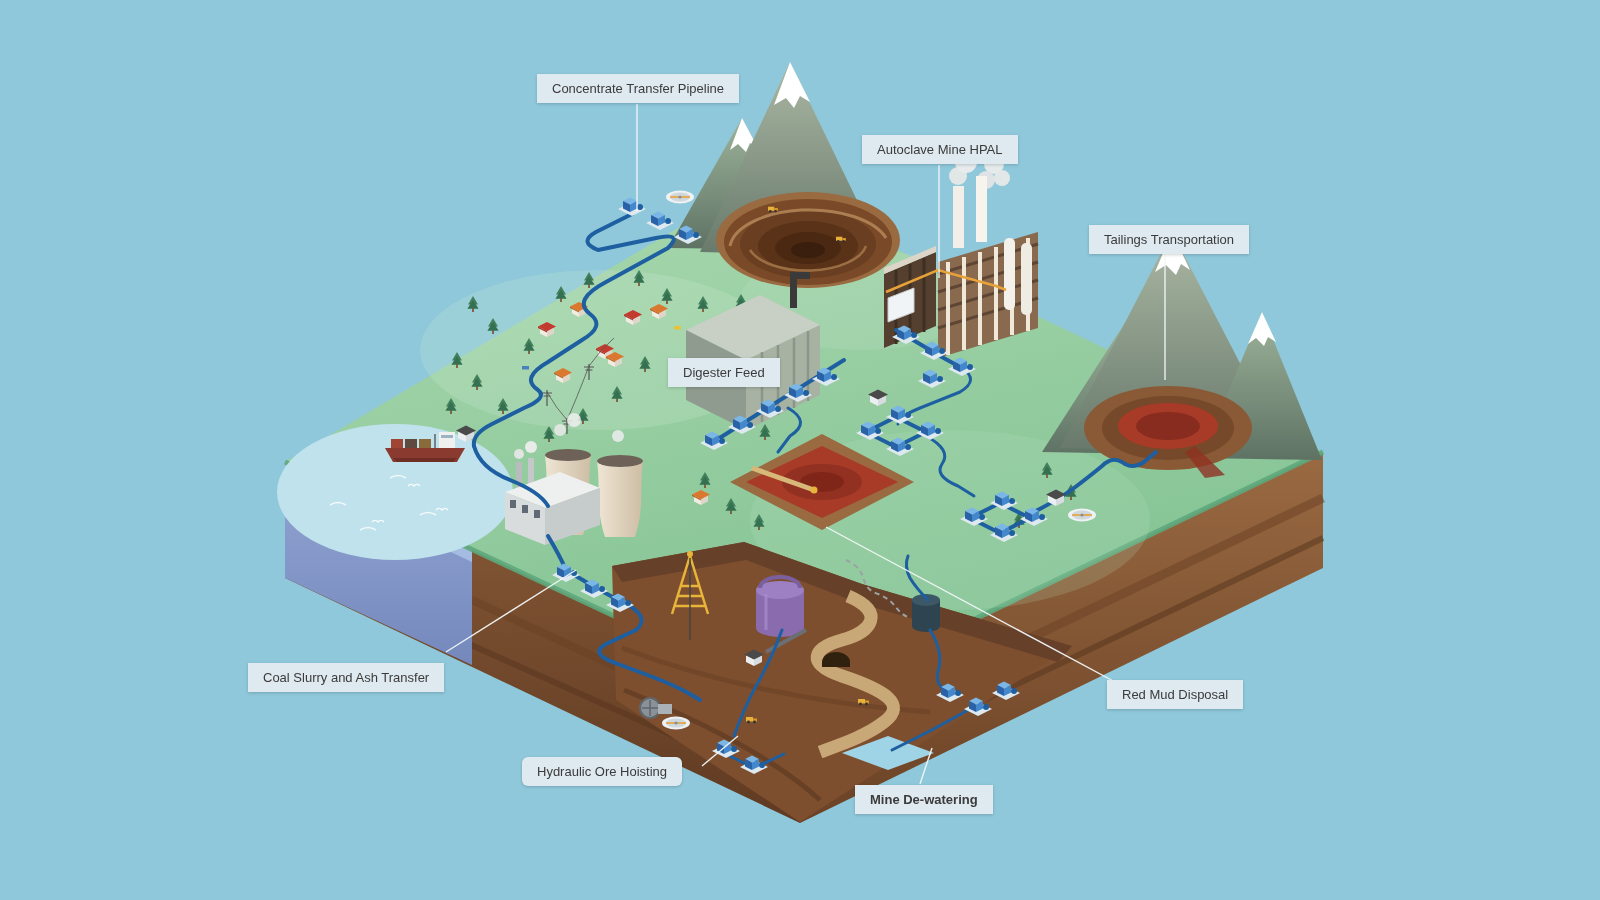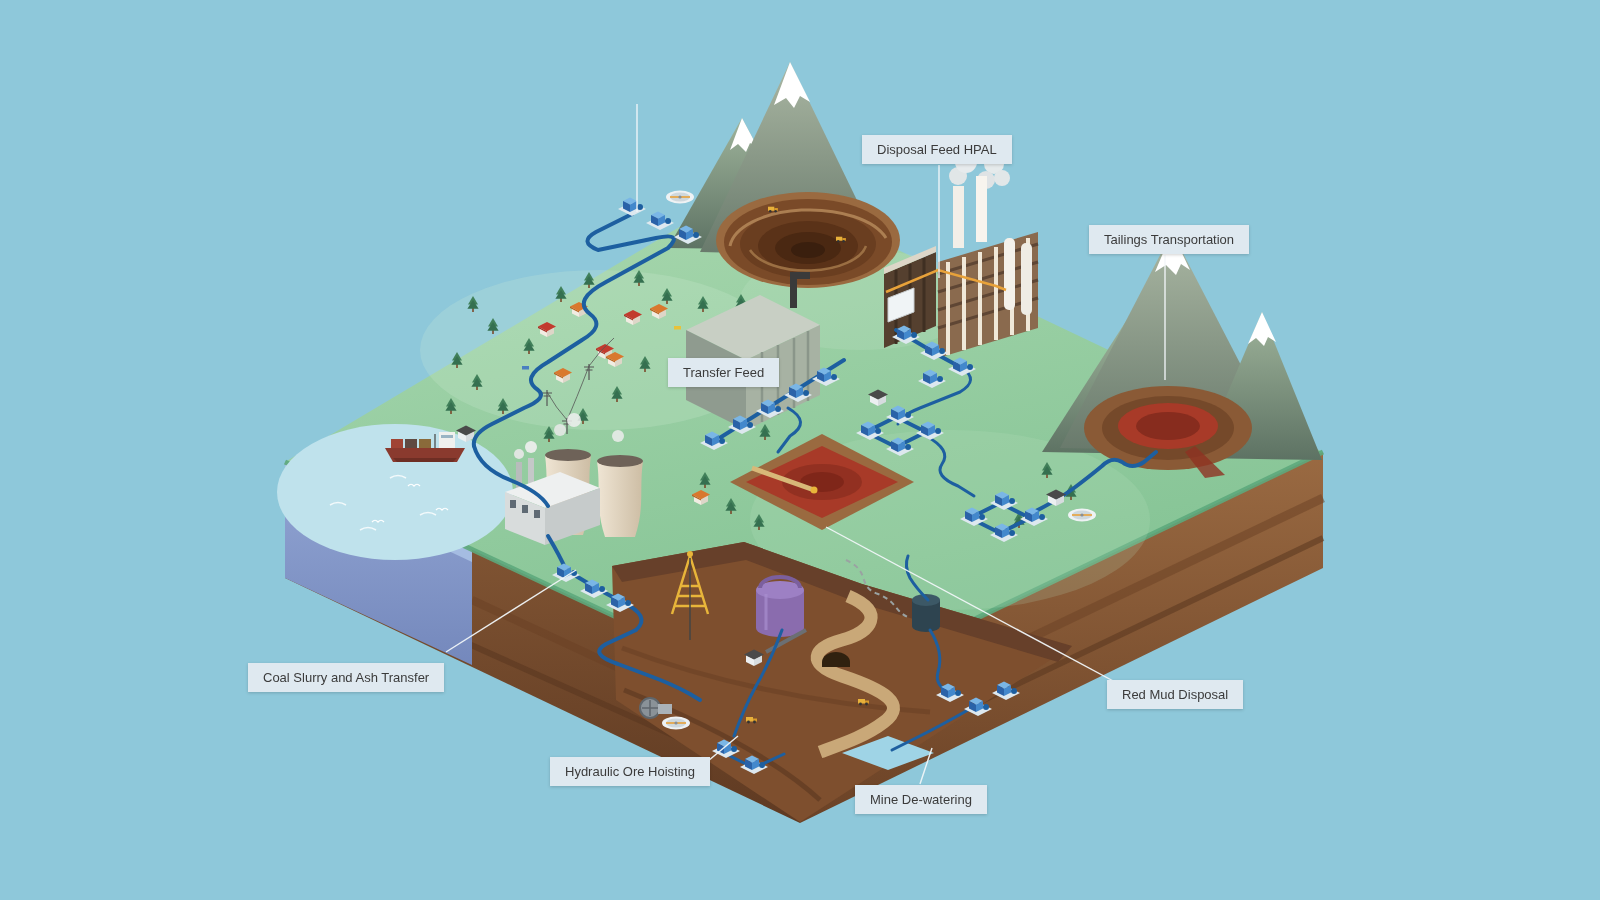--- a/index.html
+++ b/index.html
@@ -21,22 +21,22 @@
     position:absolute;height:29px;line-height:29px;padding:0 15px;
     background:var(--label-bg);color:var(--label-text);font-size:13px;
     white-space:nowrap;box-shadow:0 1px 3px rgba(0,0,0,.18);
   }
   .lbl-concentrate{left:537px;top:74px;}
   .lbl-autoclave{left:862px;top:135px;}
   .lbl-tailings{left:1089px;top:225px;text-align:right;}
   .lbl-digester{left:668px;top:358px;}
   .lbl-coal{left:248px;top:643px;margin-top:20px;}
   .lbl-redmud{left:1107px;top:680px;}
-  .lbl-hoisting{left:550px;top:757px;}
-  .lbl-dewatering{left:855px;top:785px;}
+  .lbl-hoisting{left:522px;top:757px;border-radius:6px;}
+  .lbl-dewatering{left:855px;top:785px;font-weight:bold;}
 </style>
 </head>
 <body>
 
 <div class="stage">
 
 <svg class="scene" width="1600" height="900" viewBox="0 0 1600 900">
   <defs>
     <linearGradient id="grassGrad" x1="0" y1="0" x2="0.4" y2="1">
       <stop offset="0" stop-color="#abd9b0"></stop>
@@ -405,21 +405,22 @@
     <line class="leader" x1="637" y1="104" x2="637" y2="212"></line>
     <line class="leader" x1="939" y1="165" x2="939" y2="278"></line>
     <line class="leader" x1="1165" y1="255" x2="1165" y2="380"></line>
     <line class="leader" x1="446" y1="652" x2="576" y2="570"></line>
     <line class="leader" x1="1130" y1="690" x2="826" y2="527"></line>
     <line class="leader" x1="702" y1="766" x2="738" y2="736"></line>
     <line class="leader" x1="920" y1="784" x2="932" y2="748"></line>
   </g>
 </svg>
 
-<div class="label lbl-autoclave">Disposal Feed HPAL</div>
+<div class="label lbl-concentrate">Concentrate Transfer Pipeline</div>
+<div class="label lbl-autoclave">Autoclave Mine HPAL</div>
 <div class="label lbl-tailings">Tailings Transportation</div>
-<div class="label lbl-digester">Transfer Feed</div>
+<div class="label lbl-digester">Digester Feed</div>
 <div class="label lbl-coal">Coal Slurry and Ash Transfer</div>
 <div class="label lbl-redmud">Red Mud Disposal</div>
 <div class="label lbl-hoisting">Hydraulic Ore Hoisting</div>
 <div class="label lbl-dewatering">Mine De-watering</div>
 
 </div>
 
 </body></html>

